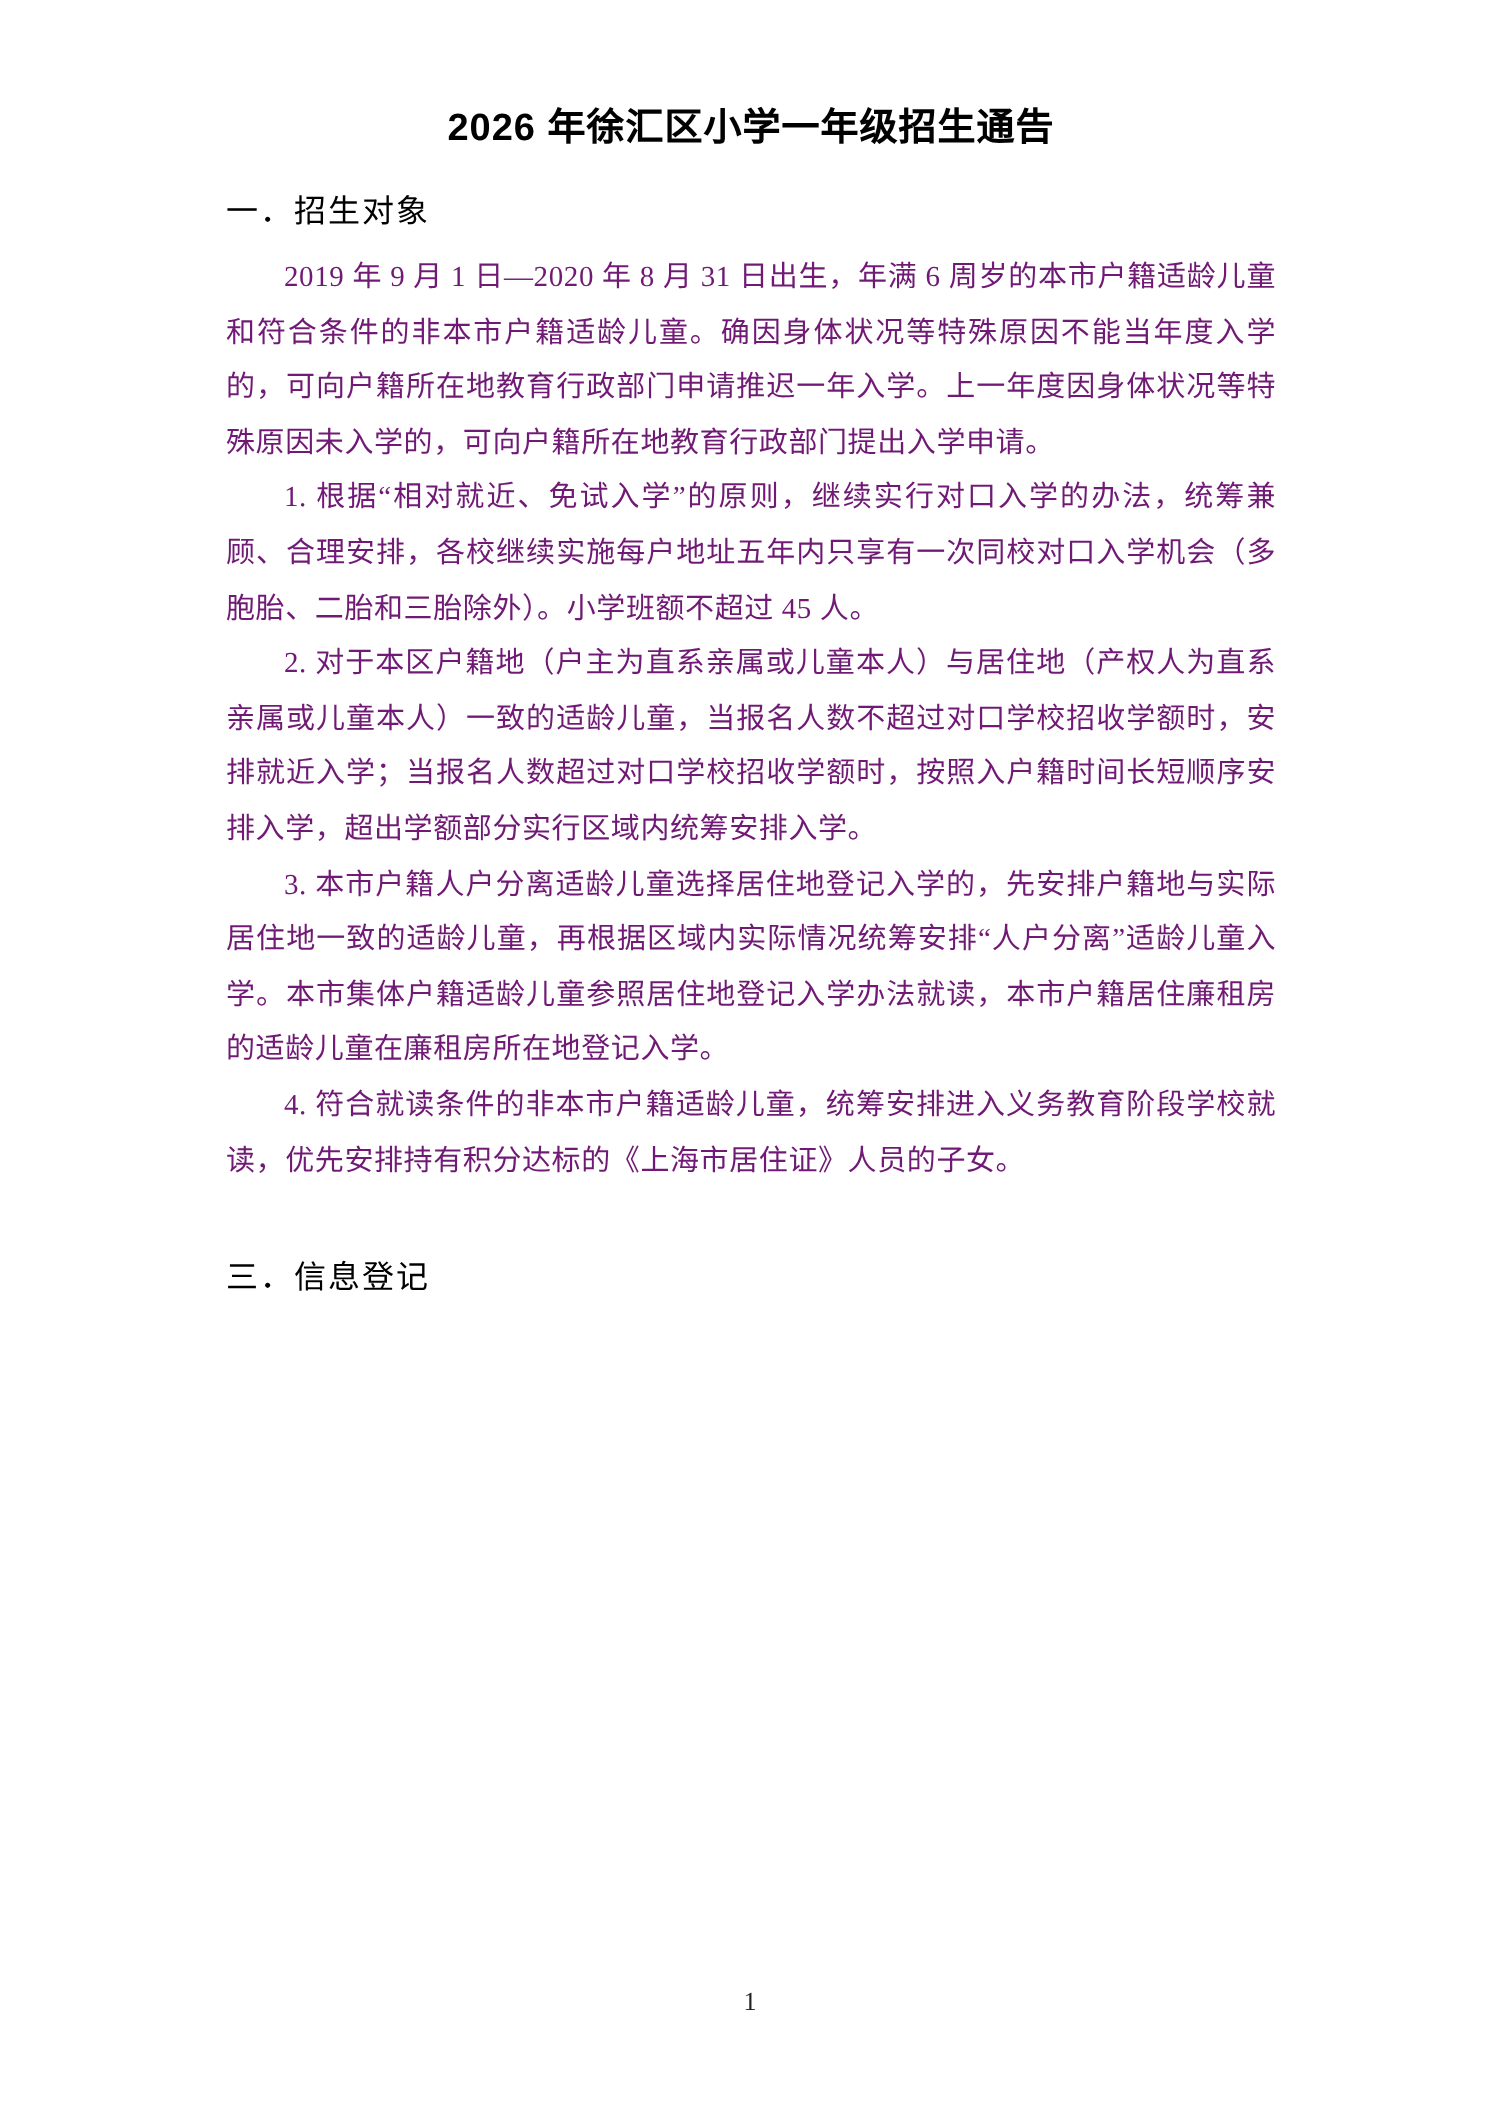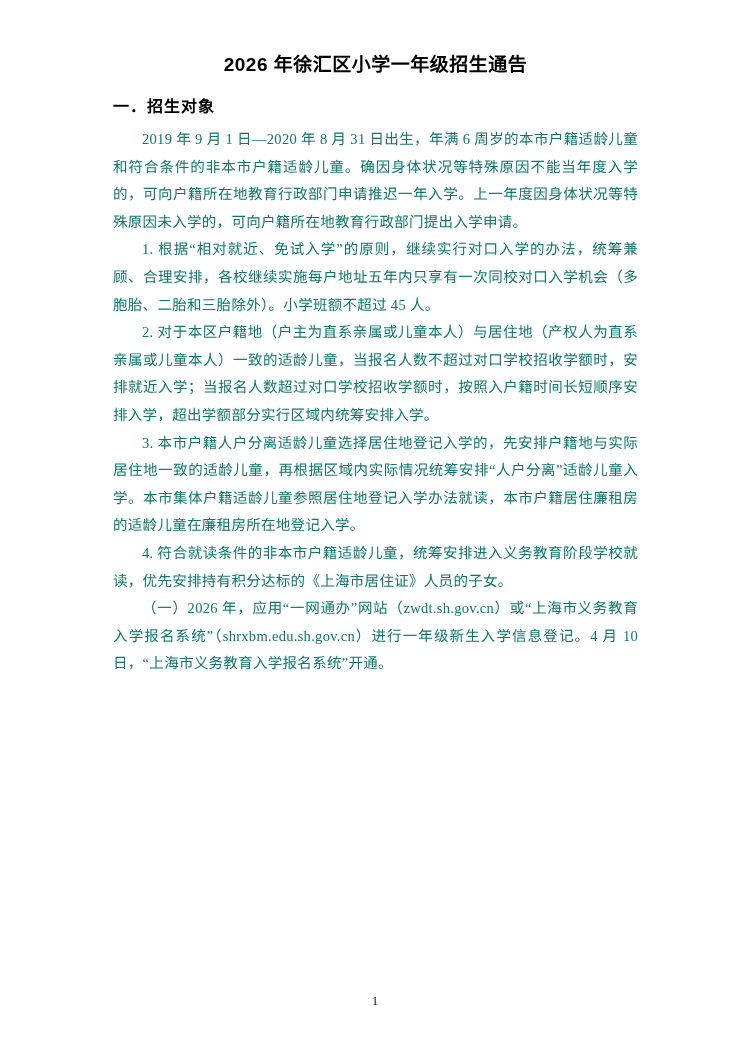--- a/index.html
+++ b/index.html
@@ -22,38 +22,38 @@
     font-weight: bold;
     font-size: 19px;
     line-height: 30px;
     text-align: center;
     margin: 0 0 16px 0;
     color: #000000;
     letter-spacing: 0.5px;
   }
   .sec-heading {
     font-family: "Liberation Sans", sans-serif;
-    font-weight: bold;
+    font-weight: normal;
     font-size: 16px;
     line-height: 22px;
     margin: 34px 0 8px 0;
     color: #000000;
     letter-spacing: 1px;
   }
   section:first-of-type .sec-heading {
     margin-top: 16px;
   }
   .body-para {
     font-family: "Liberation Serif", serif;
     font-size: 14.5px;
     line-height: 27.6px;
     text-align: justify;
     text-indent: 2em;
     margin: 0;
-    color: #0f766e;
+    color: #701a75;
     letter-spacing: 0.3px;
   }
   .page-footer {
     position: absolute;
     left: 0;
     bottom: 52px;
     width: 100%;
     text-align: center;
     font-family: "Liberation Serif", serif;
     font-size: 13px;
@@ -73,20 +73,20 @@
   </section>
 
   <section>
     <p class="body-para">1. 根据“相对就近、免试入学”的原则，继续实行对口入学的办法，统筹兼顾、合理安排，各校继续实施每户地址五年内只享有一次同校对口入学机会（多胞胎、二胎和三胎除外）。小学班额不超过 45 人。</p>
     <p class="body-para">2. 对于本区户籍地（户主为直系亲属或儿童本人）与居住地（产权人为直系亲属或儿童本人）一致的适龄儿童，当报名人数不超过对口学校招收学额时，安排就近入学；当报名人数超过对口学校招收学额时，按照入户籍时间长短顺序安排入学，超出学额部分实行区域内统筹安排入学。</p>
     <p class="body-para">3. 本市户籍人户分离适龄儿童选择居住地登记入学的，先安排户籍地与实际居住地一致的适龄儿童，再根据区域内实际情况统筹安排“人户分离”适龄儿童入学。本市集体户籍适龄儿童参照居住地登记入学办法就读，本市户籍居住廉租房的适龄儿童在廉租房所在地登记入学。</p>
     <p class="body-para">4. 符合就读条件的非本市户籍适龄儿童，统筹安排进入义务教育阶段学校就读，优先安排持有积分达标的《上海市居住证》人员的子女。</p>
   </section>
 
   <section>
-    <p class="body-para">（一）2026 年，应用“一网通办”网站（zwdt.sh.gov.cn）或“上海市义务教育入学报名系统”（shrxbm.edu.sh.gov.cn）进行一年级新生入学信息登记。4 月 10 日，“上海市义务教育入学报名系统”开通。</p>
+    <h2 class="sec-heading">三．信息登记</h2>
   </section>
 
   <footer class="page-footer">
     <span>1</span>
   </footer>
 
 </div>
 
 </body></html>

